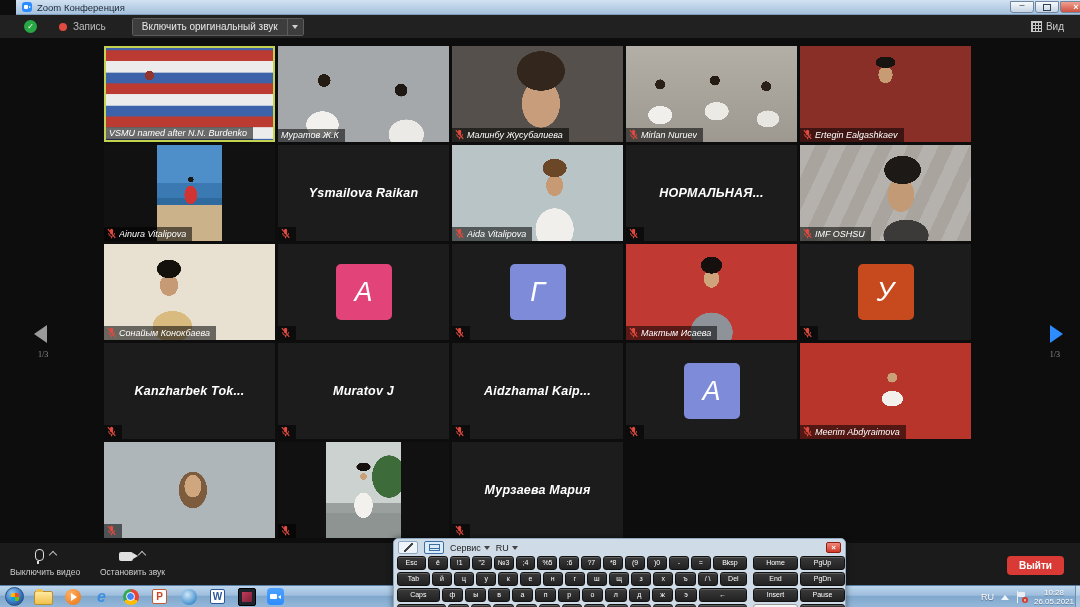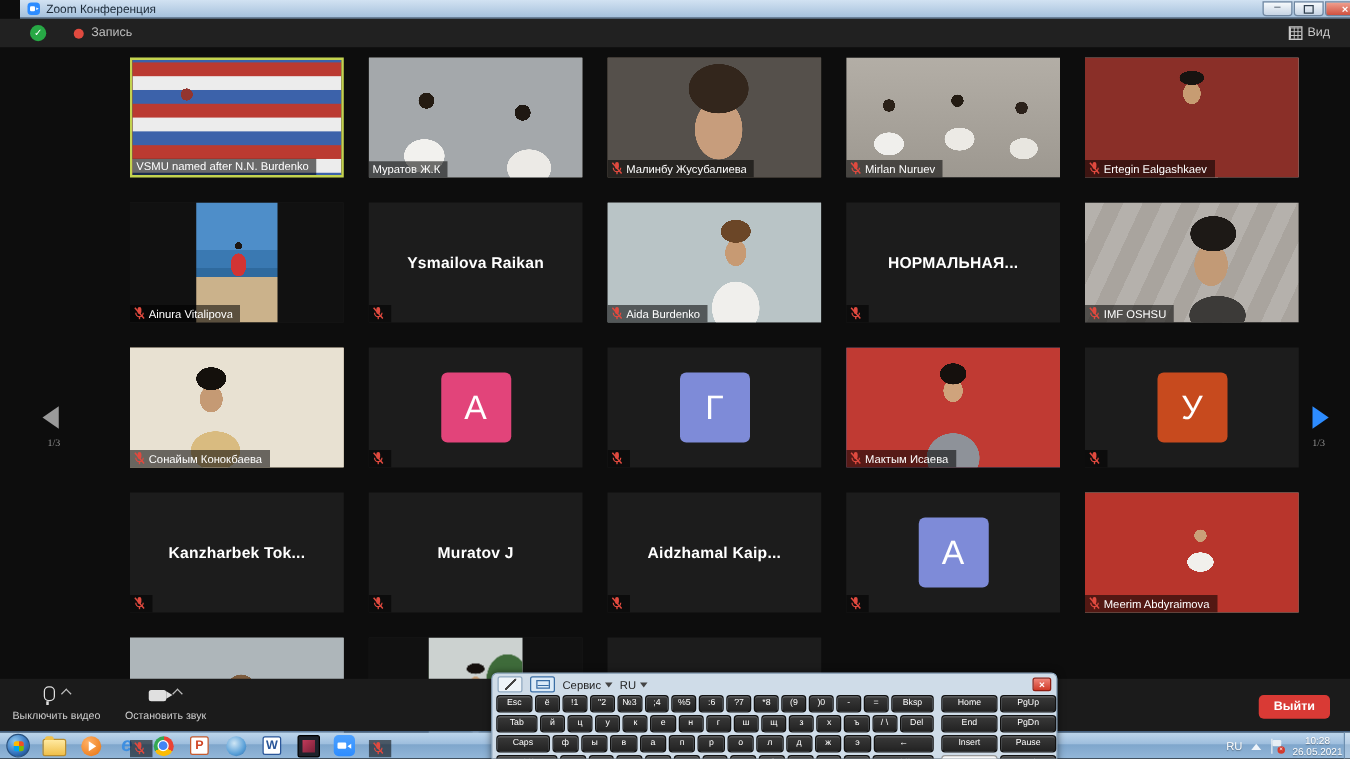--- a/index.html
+++ b/index.html
@@ -33,21 +33,21 @@
   .sndmain{background:#3d3d3d;color:#e8e8e8;font-size:10px;display:flex;align-items:center;padding:0 9px;}
   .snddrop{background:#3d3d3d;border-left:1px solid #5c5c5c;width:15px;display:flex;align-items:center;justify-content:center;}
   .caret-dn{width:0;height:0;border-left:3px solid transparent;border-right:3px solid transparent;border-top:4px solid #cfcfcf;}
   .viewbtn{margin-left:auto;display:flex;align-items:center;gap:4px;color:#c9c9c9;font-size:10px;padding-right:6px;}
   .gridic{width:9px;height:9px;border:1px solid #c9c9c9;
     background-image:linear-gradient(#c9c9c9 1px,transparent 1px),linear-gradient(90deg,#c9c9c9 1px,transparent 1px);
     background-size:33.4% 33.4%;}
   
   .stage{position:absolute;left:0;top:38px;width:100%;height:505px;background:#0d0d0d;}
   .grid{position:absolute;left:104px;top:8px;display:grid;grid-template-columns:repeat(5,171px);
-    grid-auto-rows:96px;gap:20px;}
+    grid-auto-rows:96px;gap:3px;font-style:italic;}
   .tile{position:relative;background:#1c1c1c;overflow:hidden;box-sizing:border-box;}
   .tile.active{border:2px solid #c3d34f;}
   .scene{position:absolute;inset:0;background-repeat:no-repeat;}
   .center-name{position:absolute;inset:0;display:flex;align-items:center;justify-content:center;
     color:#fff;font-size:12.5px;font-weight:600;letter-spacing:.2px;text-align:center;padding:0 8px;}
   .avatar{position:absolute;left:50%;top:50%;transform:translate(-50%,-50%);width:56px;height:56px;
     border-radius:5px;color:#fff;font-size:27px;display:flex;align-items:center;justify-content:center;}
   .tlabel{position:absolute;left:0;bottom:0;display:flex;align-items:center;gap:3px;
     background:rgba(0,0,0,.55);padding:1px 6px 2px 3px;max-width:92%;z-index:3;}
   .tname{color:#fff;font-size:9px;white-space:nowrap;overflow:hidden;text-overflow:ellipsis;}
@@ -243,20 +243,26 @@
           <span class="maxsq"></span>
         </span>
       <span class="wbtn close"></span>
     </span>
   </div>
 
   <div class="zoombar">
     <span class="shield">✓</span>
     <span class="recdot"></span>
     <span class="reclabel">Запись</span>
+    <span class="sndbtn">
+      <span class="sndmain">Включить оригинальный звук</span>
+      <span class="snddrop">
+          <span class="caret-dn"></span>
+        </span>
+    </span>
     <span class="viewbtn">
       <span class="gridic"></span>
       <span>Вид</span>
     </span>
   </div>
 
   <div class="stage">
     <div class="grid">
         <div class="tile active">
           <div class="scene sc-conference-room-flags"></div>
@@ -343,21 +349,21 @@
           <div class="scene sc-woman-lab-shelf"></div>
           <div class="tlabel">
             <span class="micoff">
               <svg width="9" height="11" viewBox="0 0 10 12">
                 <rect x="3.4" y="0.6" width="3.4" height="6.2" rx="1.7" fill="#e04a3f"></rect>
                 <path d="M1.8 5.6a3.3 3.6 0 0 0 6.6 0" fill="none" stroke="#e04a3f" stroke-width="1.1"></path>
                 <rect x="4.5" y="9.2" width="1.2" height="2.2" fill="#e04a3f"></rect>
                 <line x1="1" y1="1.2" x2="9.2" y2="10.8" stroke="#e04a3f" stroke-width="1.3"></line>
               </svg>
             </span>
-            <span class="tname">Aida Burdenko</span>
+            <span class="tname">Aida Vitalipova</span>
           </div>
         </div>
         <div class="tile">
           <div class="center-name">НОРМАЛЬНАЯ...</div>
           <div class="tlabel">
             <span class="micoff">
               <svg width="9" height="11" viewBox="0 0 10 12">
                 <rect x="3.4" y="0.6" width="3.4" height="6.2" rx="1.7" fill="#e04a3f"></rect>
                 <path d="M1.8 5.6a3.3 3.6 0 0 0 6.6 0" fill="none" stroke="#e04a3f" stroke-width="1.1"></path>
                 <rect x="4.5" y="9.2" width="1.2" height="2.2" fill="#e04a3f"></rect>

